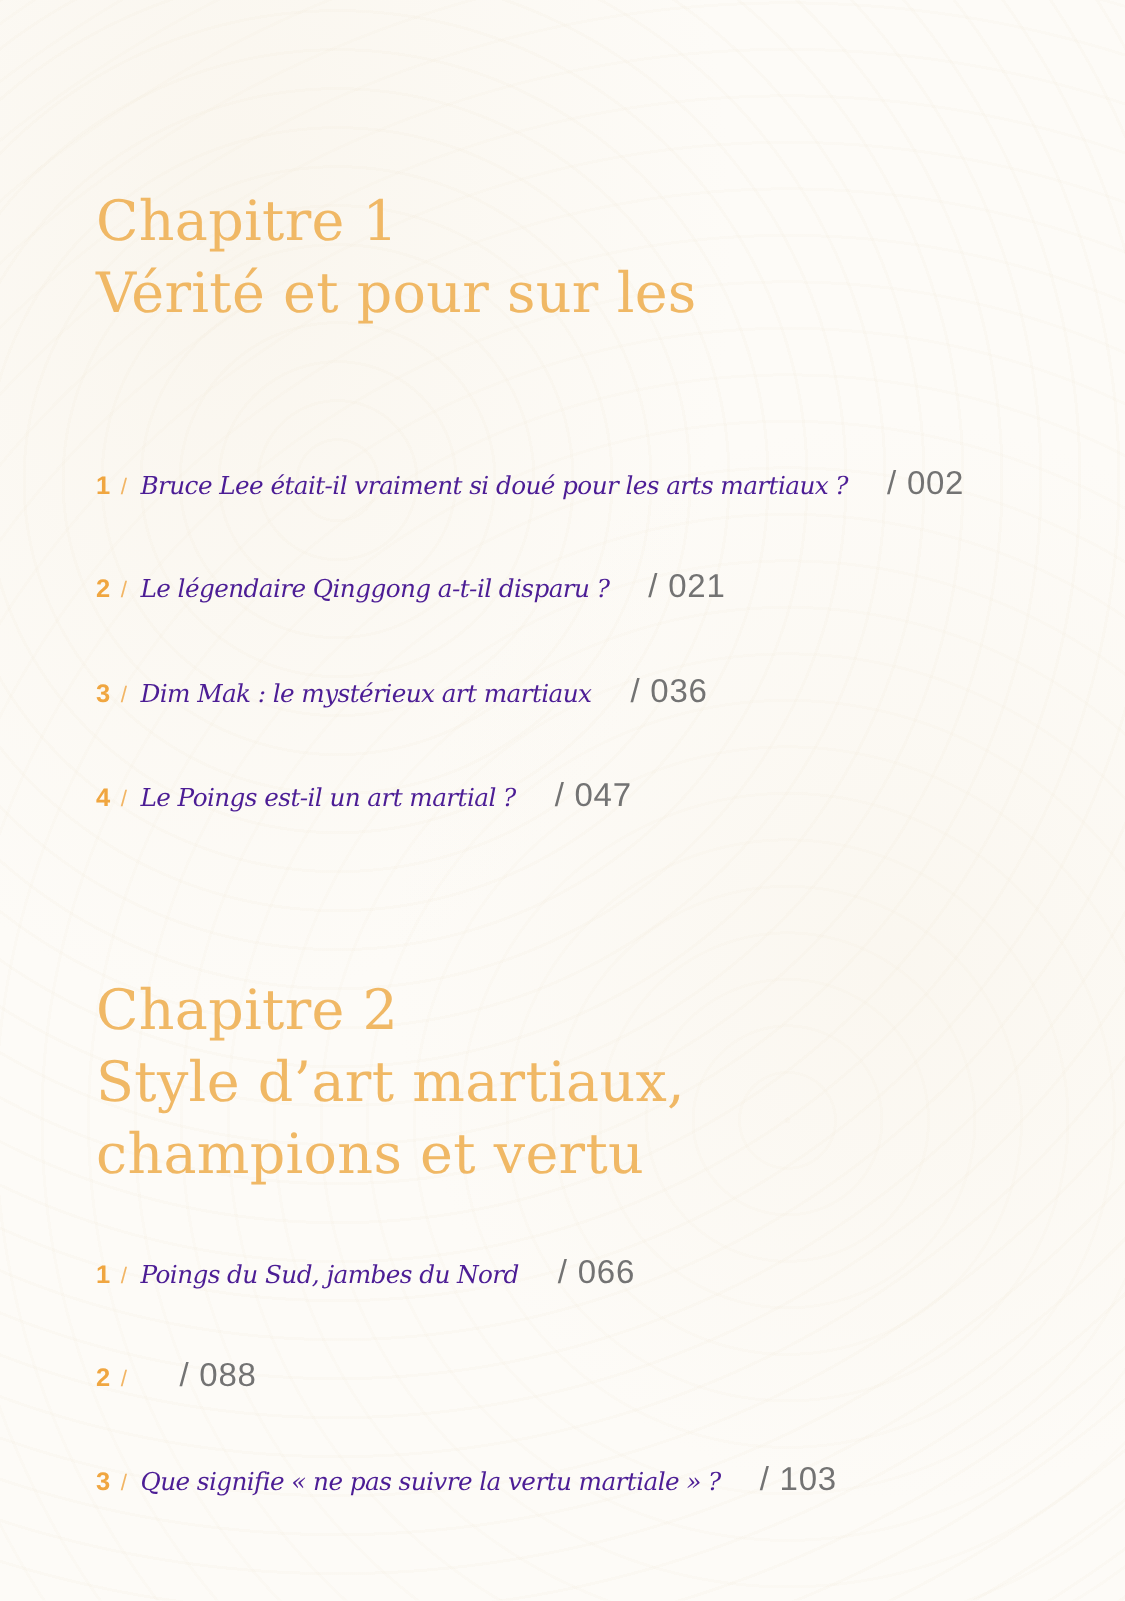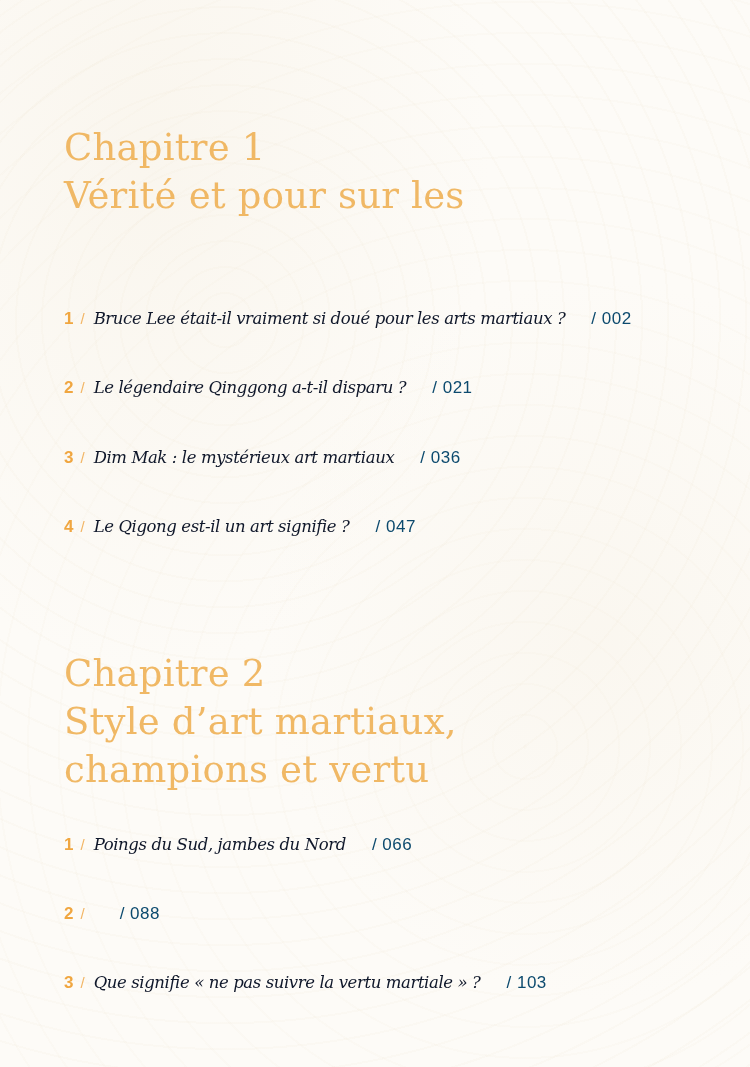--- a/index.html
+++ b/index.html
@@ -53,28 +53,28 @@
     }
     .entry-sep {
       font-family: "Liberation Sans", sans-serif;
       color: #f2b564;
       font-size: 15px;
       margin: 0 9px 0 7px;
     }
     .entry-title {
       font-family: "DejaVu Serif", serif;
       font-style: italic;
-      color: #0f172a;
+      color: #4c1d95;
       font-size: 16.5px;
       letter-spacing: -0.4px;
     }
     .entry-page {
       font-family: "Liberation Sans", sans-serif;
-      color: #0c4a6e;
-      font-size: 17px;
+      color: #737373;
+      font-size: 22px;
       margin-left: 26px;
       letter-spacing: 0.5px;
     }
   </style>
 </head>
 <body>
 
 <div class="page">
 
   <div class="chapter" style="top:124px;">
@@ -101,21 +101,21 @@
   <div class="entry" style="top:448px;">
     <span class="entry-num">3</span>
     <span class="entry-sep">/</span>
     <span class="entry-title">Dim Mak : le mystérieux art martiaux</span>
     <span class="entry-page">/ 036</span>
   </div>
 
   <div class="entry" style="top:517px;">
     <span class="entry-num">4</span>
     <span class="entry-sep">/</span>
-    <span class="entry-title">Le Qigong est-il un art signifie ?</span>
+    <span class="entry-title">Le Poings est-il un art martial ?</span>
     <span class="entry-page">/ 047</span>
   </div>
 
   <div class="chapter" style="top:650px;">
     <h2 class="chapter-title">
       <span>Chapitre 2</span>
       <span>Style d’art martiaux,</span>
       <span>champions et vertu</span>
     </h2>
   </div>

